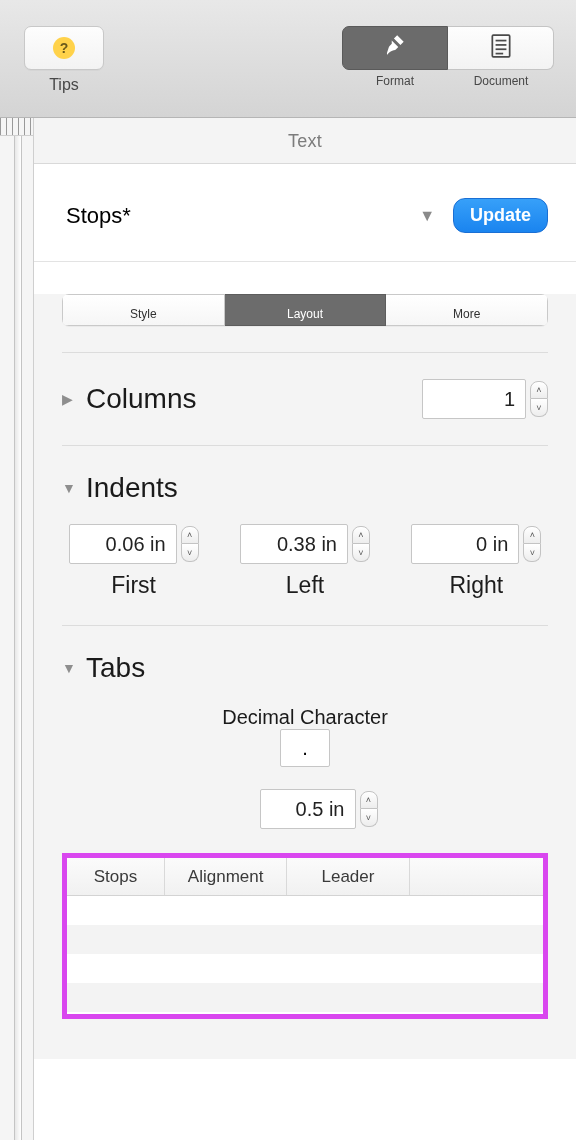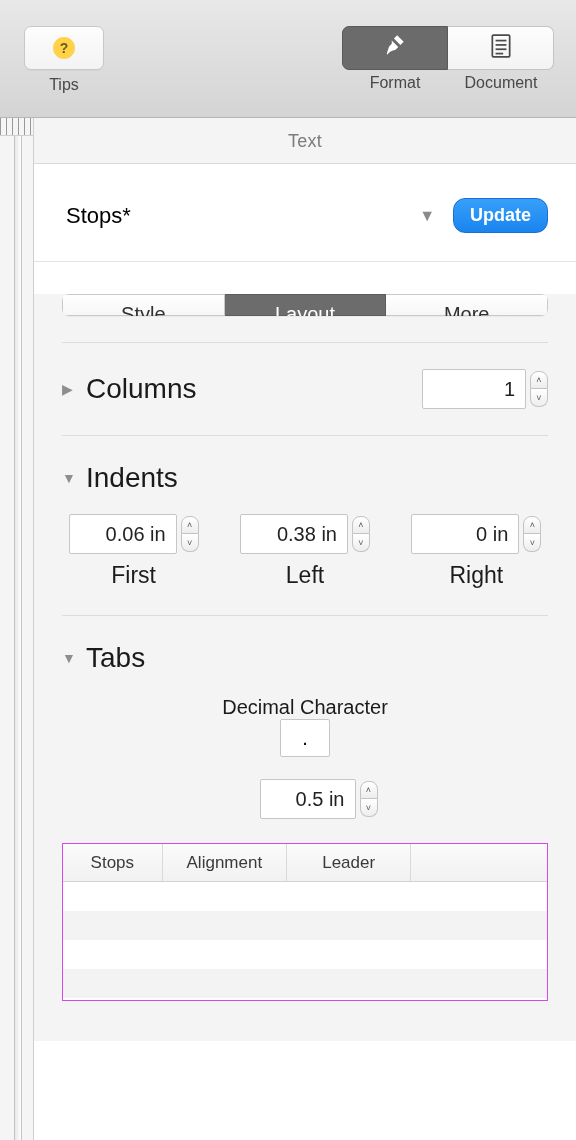--- a/index.html
+++ b/index.html
@@ -79,21 +79,21 @@
   }
   .seg-labels {
     position: absolute;
     right: 22px;
     top: 74px;
     display: flex;
   }
   .seg-labels span {
     width: 106px;
     text-align: center;
-    font-size: 16px;
+    font-size: 12px;
     color: #484848;
   }
   
   .brush-icon svg { width: 26px; height: 26px; }
   .doc-icon svg { width: 22px; height: 26px; }
 
   .content-wrap {
     display: flex;
     height: calc(1140px - 118px);
   }
@@ -165,24 +165,24 @@
   }
   .seg3 {
     display: flex;
     margin: 32px 28px 10px;
     border-radius: 7px;
     overflow: hidden;
     box-shadow: 0 1px 0 rgba(0,0,0,0.04);
   }
   .seg3-btn {
     flex: 1;
-    height: 22px;
+    height: 32px;
     background: linear-gradient(to bottom,#ffffff,#f6f6f6);
     border: 1px solid #c9c9c9;
-    font-size: 20px;
+    font-size: 12px;
     color: #303030;
     line-height: 38px;
     text-align: center;
   }
   .seg3-btn + .seg3-btn { border-left: none; }
   .seg3-btn.active {
     background: #6c6c6c;
     color: #fff;
     border-color: #5d5d5d;
   }
@@ -281,21 +281,21 @@
     height: 38px;
     border: 1px solid #c6c6c6;
     background: #fff;
     text-align: center;
     font-size: 20px;
     border-radius: 2px;
   }
 
   .tabs-table {
     margin: 24px 28px 0;
-    border: 1px solid #d946ef;
+    border: 5px solid #d946ef;
     background: #fff;
   }
   .tabs-head {
     display: flex;
     background: linear-gradient(to bottom,#fbfbfb,#f1f1f1);
     border-bottom: 1px solid #d3d3d3;
     height: 38px;
   }
   .tabs-head div {
     flex: 1;

